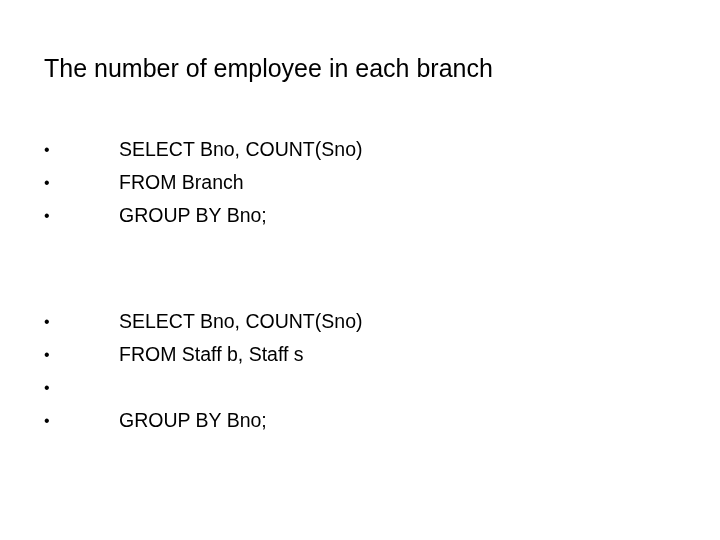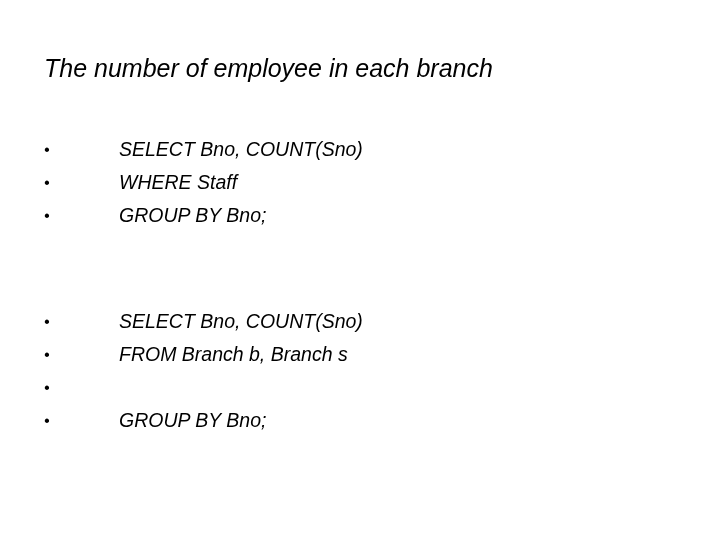--- a/index.html
+++ b/index.html
@@ -13,21 +13,20 @@
       position: relative;
       overflow: hidden;
       font-family: "Liberation Sans", sans-serif;
       color: #000000;
     }
     .slide {
       position: absolute;
       left: 0; top: 0;
       width: 720px; height: 490px;
       background: #ffffff;
-      font-style: italic;
     }
     .title {
       position: absolute;
       left: 44px;
       top: 52px;
       font-size: 25px;
       line-height: 32px;
       white-space: nowrap;
     }
     .bullet-list {
@@ -62,36 +61,36 @@
 <div class="slide">
   <div class="title">The number of employee in each branch</div>
 
   <ul class="bullet-list first">
     <li class="bullet-item">
       <span class="bullet-dot">•</span>
       <span class="bullet-text">SELECT Bno, COUNT(Sno)</span>
     </li>
     <li class="bullet-item">
       <span class="bullet-dot">•</span>
-      <span class="bullet-text">WHERE Staff</span>
+      <span class="bullet-text">FROM Branch</span>
     </li>
     <li class="bullet-item">
       <span class="bullet-dot">•</span>
       <span class="bullet-text">GROUP BY Bno;</span>
     </li>
   </ul>
 
   <ul class="bullet-list second">
     <li class="bullet-item">
       <span class="bullet-dot">•</span>
       <span class="bullet-text">SELECT Bno, COUNT(Sno)</span>
     </li>
     <li class="bullet-item">
       <span class="bullet-dot">•</span>
-      <span class="bullet-text">FROM Branch b, Branch s</span>
+      <span class="bullet-text">FROM Staff b, Staff s</span>
     </li>
     <li class="bullet-item">
       <span class="bullet-dot">•</span>
     </li>
     <li class="bullet-item">
       <span class="bullet-dot">•</span>
       <span class="bullet-text">GROUP BY Bno;</span>
     </li>
   </ul>
 </div>

